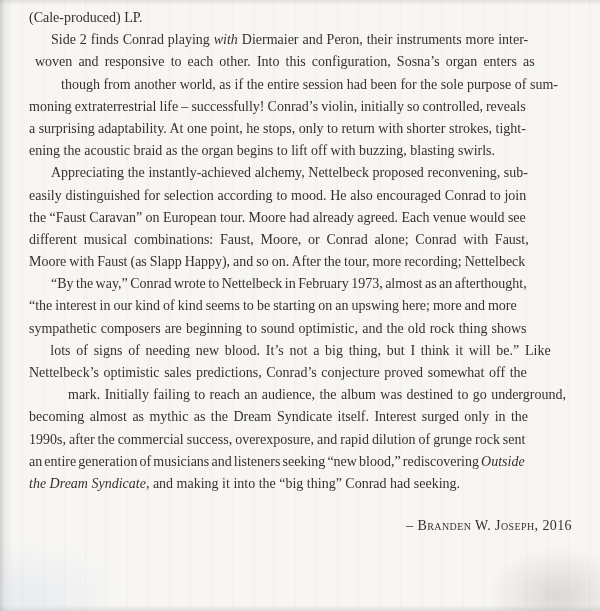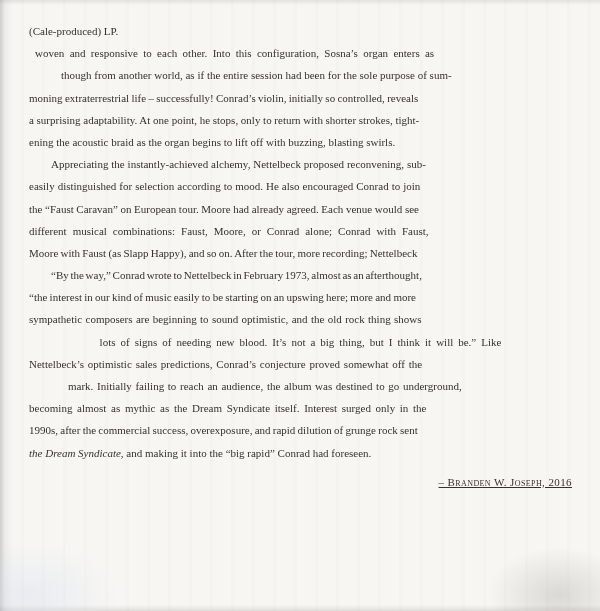--- a/index.html
+++ b/index.html
@@ -35,65 +35,66 @@
   }
   .corner-shadow {
     position: absolute; right: -34px; bottom: -34px; width: 150px; height: 100px; pointer-events: none;
     background: radial-gradient(ellipse at center, rgba(105,100,95,0.20), rgba(105,100,95,0) 68%);
   }
   .bl-tint {
     position: absolute; left: 0; bottom: 0; width: 120px; height: 70px; pointer-events: none;
     background: radial-gradient(ellipse at 20% 80%, rgba(205,215,235,0.35), rgba(205,215,235,0) 70%);
   }
   .textblock {
-    position: absolute; left: 29px; top: 20px; width: 543px;
-    font-size: 11px; line-height: 22.2px;
+    position: absolute; left: 29px; top: 7px; width: 543px;
+    font-size: 14px; line-height: 22.2px;
     color: #35322d;
     text-rendering: optimizeLegibility;
   }
   .line { height: 22.2px; white-space: nowrap; }
   .line.indent { padding-left: 22px; }
   .it { font-style: italic; }
   .signature {
-    margin-top: 7px;
+    margin-top: 20px;
     text-align: right;
     font-variant: small-caps;
     letter-spacing: 0.4px;
     white-space: nowrap;
-    text-decoration: underline;
   }
 </style>
 </head>
 <body>
 
 <div class="page" style="background: rgb(247, 246, 243);">
   <div class="streaks"></div>
   <div class="edge-top"></div>
   <div class="edge-left"></div>
   <div class="edge-bottom"></div>
   <div class="bl-tint"></div>
   <div class="corner-shadow"></div>
 
   <div class="textblock" id="text-block" style="color: rgb(53, 50, 45);">
 
     <div class="line last"><span class="lc"><span class="">(Cale-produced) LP.</span></span></div>
+      <div class="line indent" style="word-spacing: 0.425781px;"><span class="lc"><span class="">Side 2 finds Conrad playing </span><span class="it">with</span><span class=""> Diermaier and Peron, their instruments more inter-</span></span></div>
       <div class="line" style="word-spacing: 2.57812px; margin-left: 6px;"><span class="lc"><span class="">woven and responsive to each other. Into this configuration, Sosna’s organ enters as</span></span></div>
       <div class="line" style="word-spacing: 0.0322266px; margin-left: 32px;"><span class="lc"><span class="">though from another world, as if the entire session had been for the sole purpose of sum-</span></span></div>
       <div class="line" style="word-spacing: -0.415625px;"><span class="lc"><span class="">moning extraterrestrial life – successfully! Conrad’s violin, initially so controlled, reveals</span></span></div>
       <div class="line" style="word-spacing: -0.0491071px;"><span class="lc"><span class="">a surprising adaptability. At one point, he stops, only to return with shorter strokes, tight-</span></span></div>
       <div class="line last"><span class="lc"><span class="">ening the acoustic braid as the organ begins to lift off with buzzing, blasting swirls.</span></span></div>
       <div class="line indent" style="word-spacing: 0.113839px;"><span class="lc"><span class="">Appreciating the instantly-achieved alchemy, Nettelbeck proposed reconvening, sub-</span></span></div>
       <div class="line" style="word-spacing: 0.255208px;"><span class="lc"><span class="">easily distinguished for selection according to mood. He also encouraged Conrad to join</span></span></div>
       <div class="line" style="word-spacing: -0.15024px;"><span class="lc"><span class="">the “Faust Caravan” on European tour. Moore had already agreed. Each venue would see</span></span></div>
       <div class="line" style="word-spacing: 3.21875px;"><span class="lc"><span class="">different musical combinations: Faust, Moore, or Conrad alone; Conrad with Faust,</span></span></div>
       <div class="line" style="word-spacing: -0.526786px;"><span class="lc"><span class="">Moore with Faust (as Slapp Happy), and so on. After the tour, more recording; Nettelbeck</span></span></div>
       <div class="line indent" style="word-spacing: -1.01923px;"><span class="lc"><span class="">“By the way,” Conrad wrote to Nettelbeck in February 1973, almost as an afterthought,</span></span></div>
-      <div class="line" style="word-spacing: -0.469669px;"><span class="lc"><span class="">“the interest in our kind of music easily to be starting on an upswing here; more and more</span></span></div>
+      <div class="line" style="word-spacing: -0.469669px;"><span class="lc"><span class="">“the interest in our kind of kind seems to be starting on an upswing here; more and more</span></span></div>
       <div class="line" style="word-spacing: 0.604167px;"><span class="lc"><span class="">sympathetic composers are beginning to sound optimistic, and the old rock thing shows</span></span></div>
       <div class="line" style="word-spacing: 2.24306px; text-align: center;"><span class="lc"><span class="">lots of signs of needing new blood. It’s not a big thing, but I think it will be.” Like</span></span></div>
       <div class="line" style="word-spacing: 1.07986px;"><span class="lc"><span class="">Nettelbeck’s optimistic sales predictions, Conrad’s conjecture proved somewhat off the</span></span></div>
       <div class="line" style="word-spacing: 0.879808px; margin-left: 39px;"><span class="lc"><span class="">mark. Initially failing to reach an audience, the album was destined to go underground,</span></span></div>
       <div class="line" style="word-spacing: 1.92308px;"><span class="lc"><span class="">becoming almost as mythic as the Dream Syndicate itself. Interest surged only in the</span></span></div>
       <div class="line" style="word-spacing: -0.520833px;"><span class="lc"><span class="">1990s, after the commercial success, overexposure, and rapid dilution of grunge rock sent</span></span></div>
-      <div class="line last"><span class="lc"><span class="it">the Dream Syndicate</span><span class="">, and making it into the “big rapid” Conrad had foreseen.</span></span></div>
+      <div class="line" style="word-spacing: -1.38068px;"><span class="lc"><span class="">an entire generation of musicians and listeners seeking “new blood,” rediscovering </span><span class="it">Outside</span></span></div>
+      <div class="line last"><span class="lc"><span class="it">the Dream Syndicate</span><span class="">, and making it into the “big thing” Conrad had seeking.</span></span></div>
       <div class="signature">– Branden W. Joseph, 2016</div>
   </div>
 </div>
 
 </body></html>

